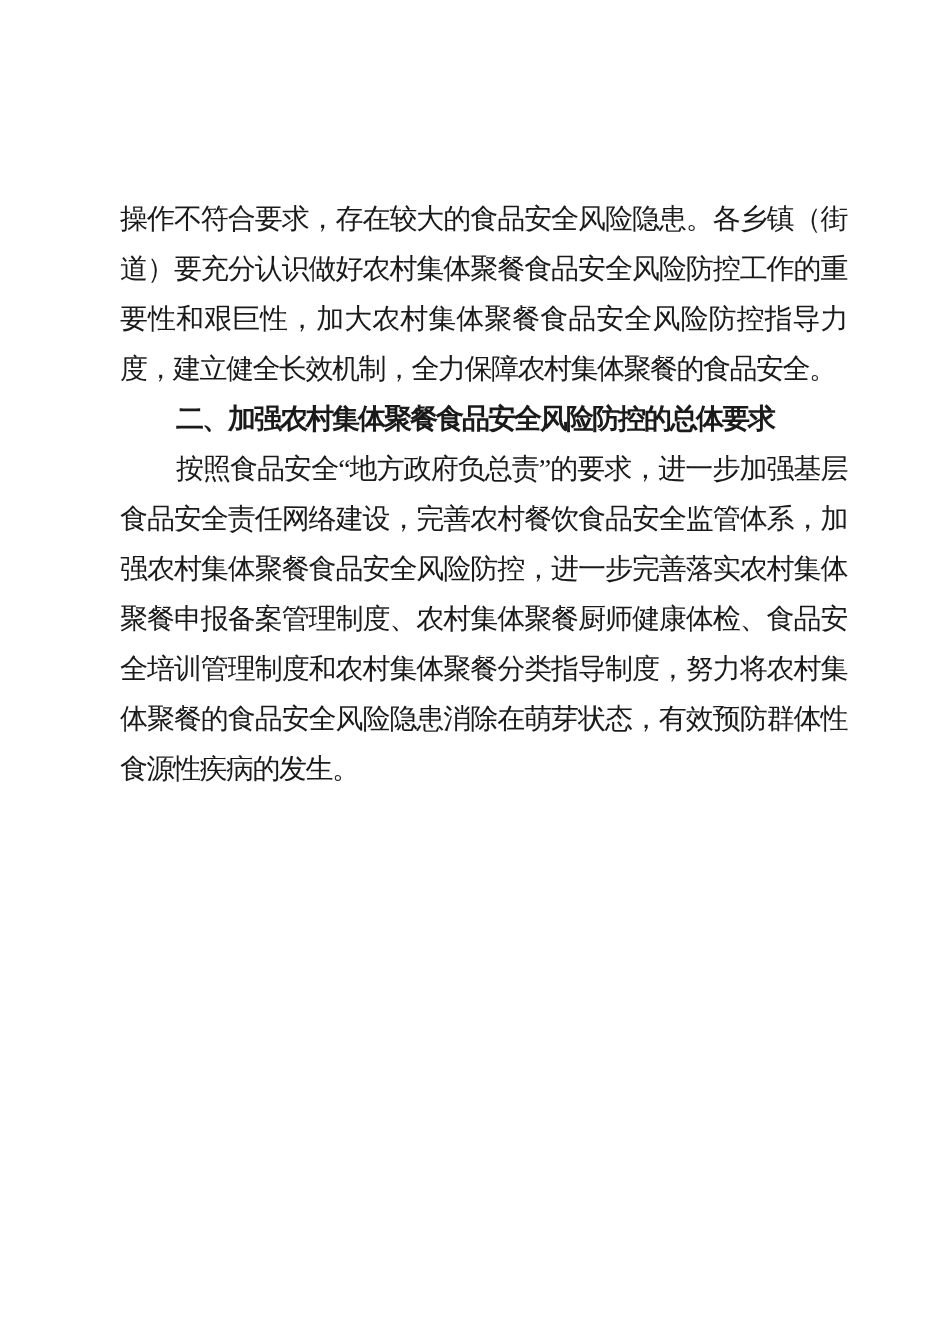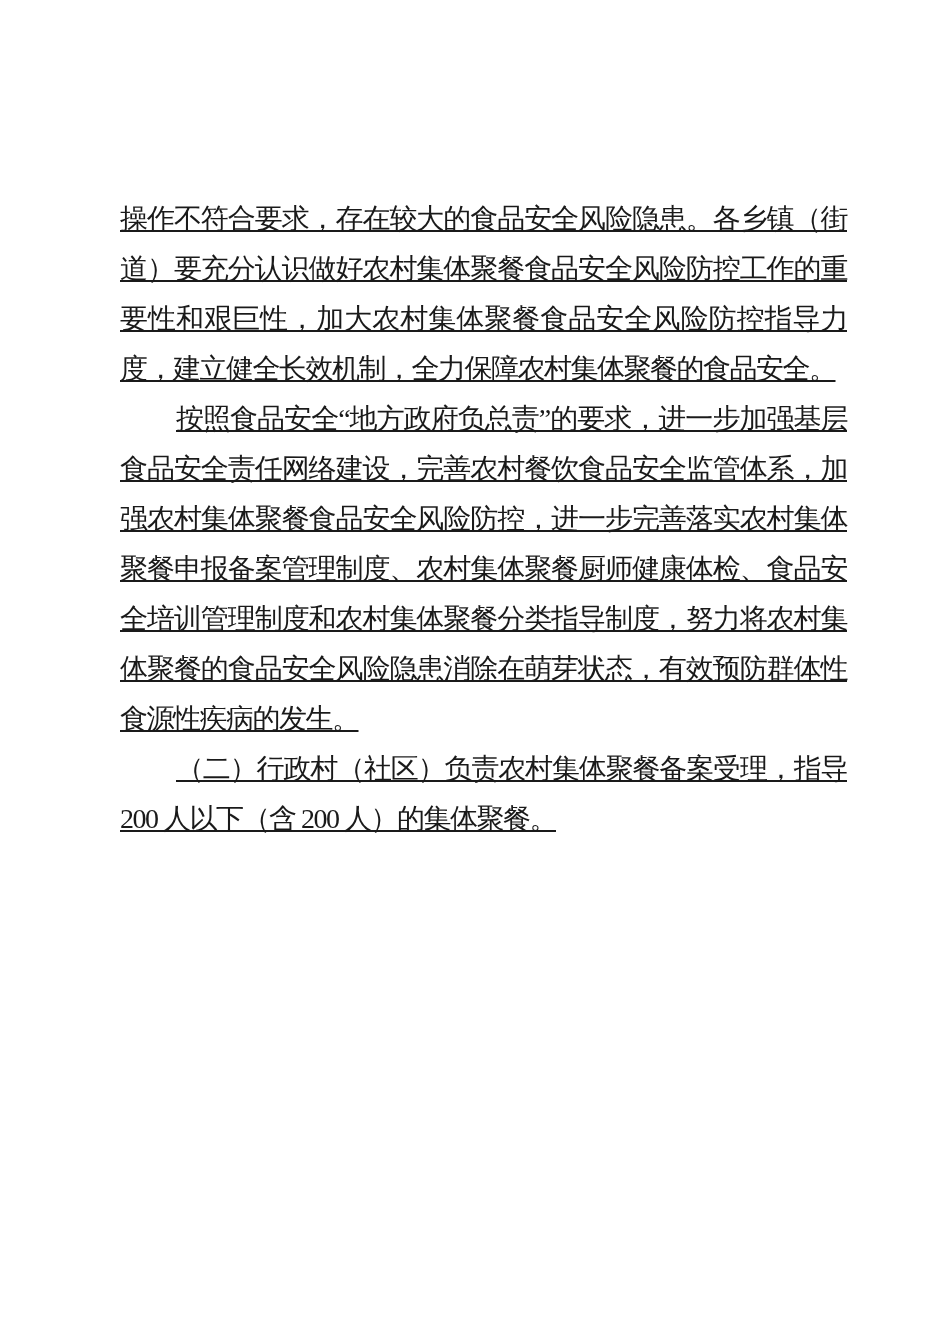--- a/index.html
+++ b/index.html
@@ -14,21 +14,20 @@
     background: #ffffff;
     overflow: hidden;
     font-family: "Liberation Serif", "DejaVu Serif", serif;
     color: #1a1a1a;
   }
   .content {
     position: absolute;
     left: 120px;
     top: 194px;
     width: 727px;
-    text-decoration: underline;
   }
   .content p {
     margin: 0;
     padding: 0;
     font-size: 28px;
     line-height: 50px;
     letter-spacing: -1.5px;
     text-align: justify;
     font-weight: 400;
     word-break: break-all;
@@ -42,16 +41,16 @@
   .indent {
     text-indent: 2em;
   }
 </style>
 </head>
 <body>
 
 <div class="page" style="background: rgb(255, 255, 255); color: rgb(26, 26, 26);">
   <div class="content">
       <p class="body">操作不符合要求，存在较大的食品安全风险隐患。各乡镇（街道）要充分认识做好农村集体聚餐食品安全风险防控工作的重要性和艰巨性，加大农村集体聚餐食品安全风险防控指导力度，建立健全长效机制，全力保障农村集体聚餐的食品安全。</p>
+      <p class="heading indent">二、加强农村集体聚餐食品安全风险防控的总体要求</p>
       <p class="body indent">按照食品安全“地方政府负总责”的要求，进一步加强基层食品安全责任网络建设，完善农村餐饮食品安全监管体系，加强农村集体聚餐食品安全风险防控，进一步完善落实农村集体聚餐申报备案管理制度、农村集体聚餐厨师健康体检、食品安全培训管理制度和农村集体聚餐分类指导制度，努力将农村集体聚餐的食品安全风险隐患消除在萌芽状态，有效预防群体性食源性疾病的发生。</p>
-      <p class="body indent">（二）行政村（社区）负责农村集体聚餐备案受理，指导 200 人以下（含 200 人）的集体聚餐。</p>
     </div>
 </div>
 
 </body></html>

